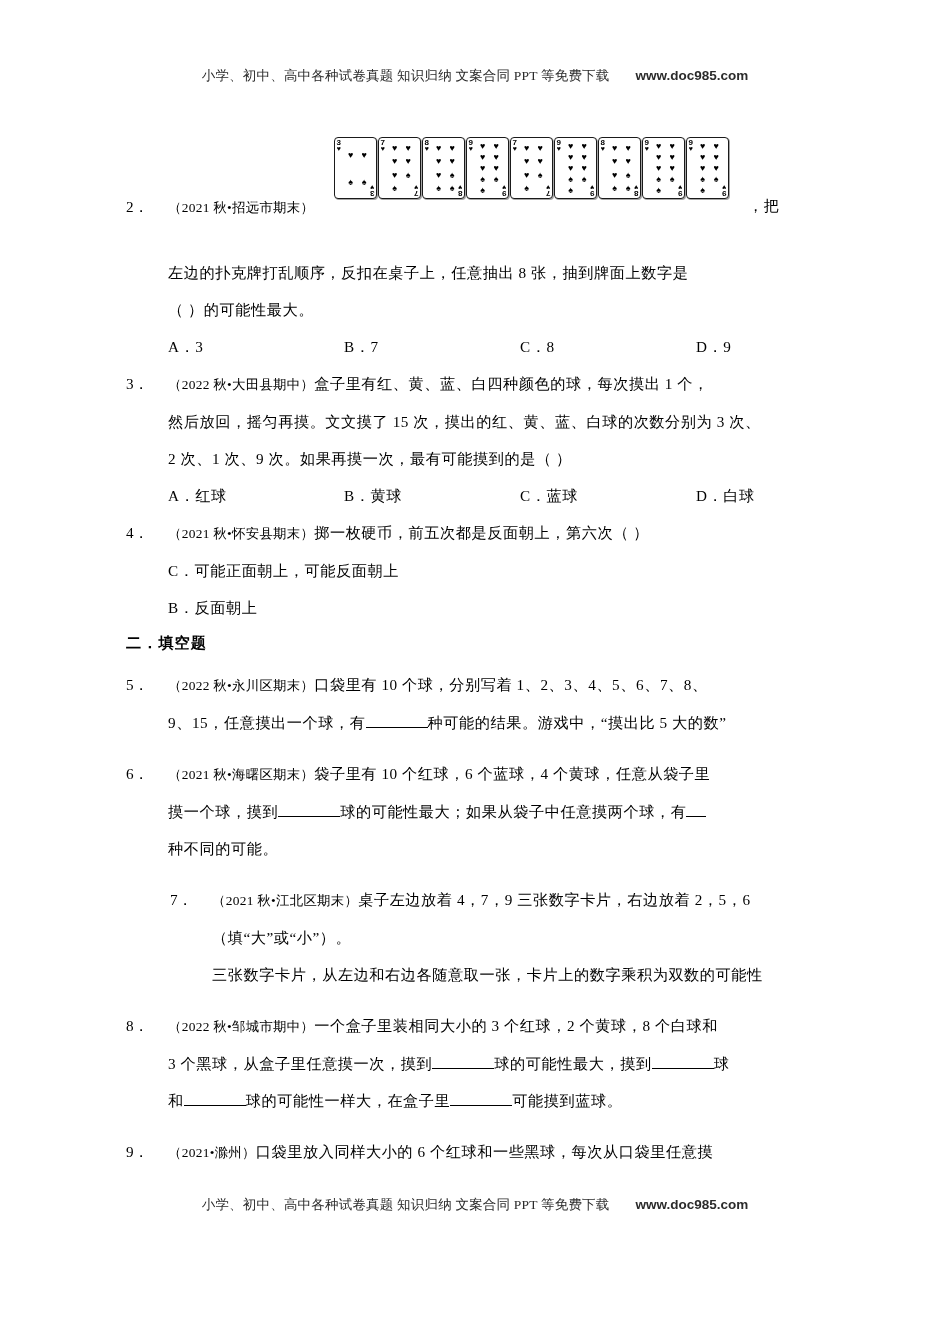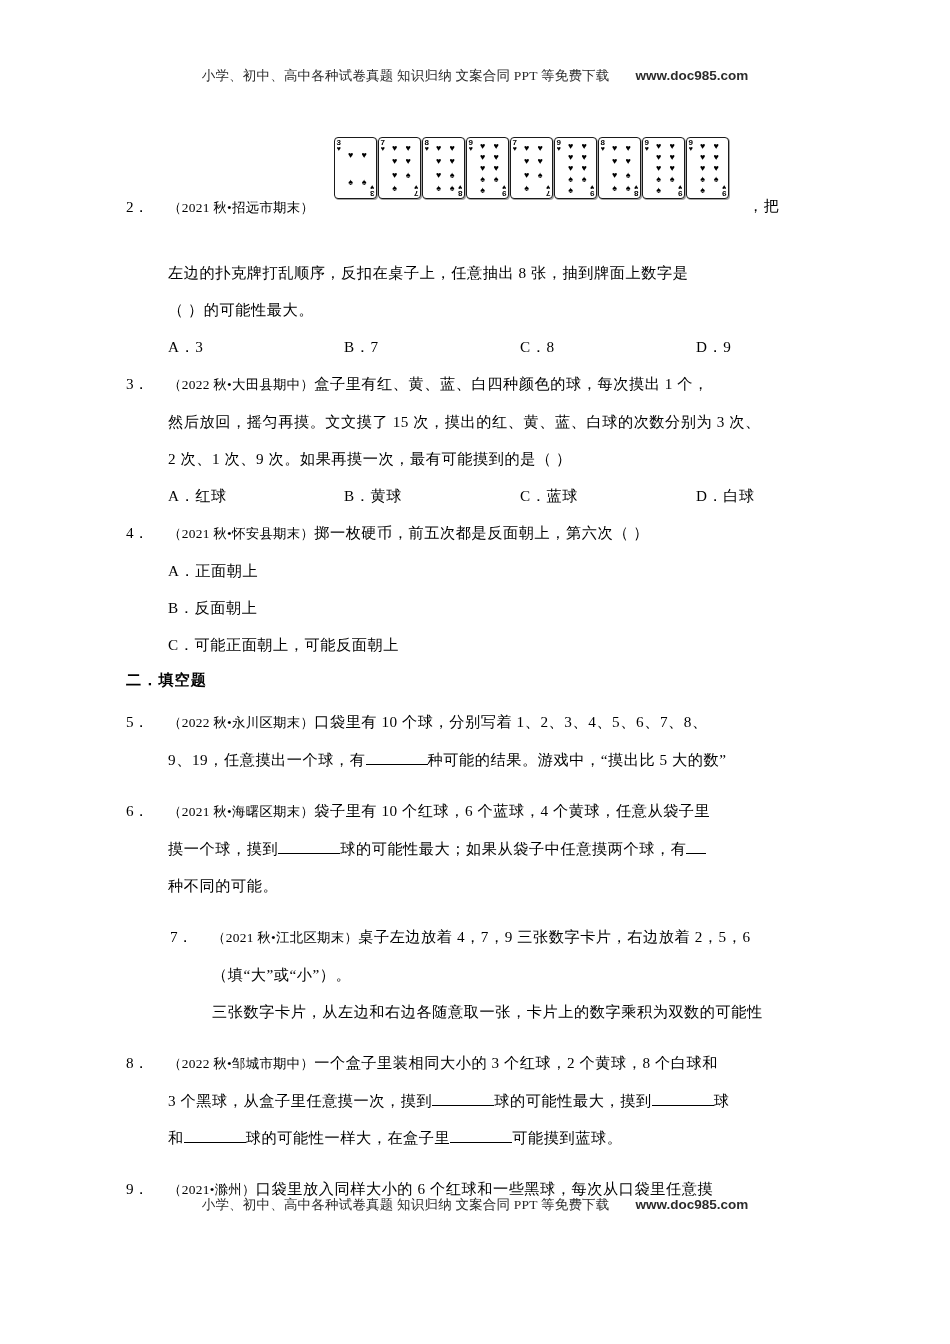--- a/index.html
+++ b/index.html
@@ -372,33 +372,32 @@
       <div class="qline indent">2 次、1 次、9 次。如果再摸一次，最有可能摸到的是（    ）</div>
       <div class="opts">
         <span class="opt w1">A．红球</span><span class="opt w2">B．黄球</span><span class="opt w3">C．蓝球</span><span class="opt">D．白球</span>
       </div>
     </div>
 
     <div class="q">
       <div class="qline">
         <span class="num"><span class="num-inner">4．</span></span><span class="src">（2021 秋•怀安县期末）</span><span>掷一枚硬币，前五次都是反面朝上，第六次（    ）</span>
       </div>
-      <div class="qline indent">A．正面朝上</div>
+      <div class="qline indent">C．可能正面朝上，可能反面朝上</div>
       <div class="qline indent">B．反面朝上</div>
-      <div class="qline indent">C．可能正面朝上，可能反面朝上</div>
     </div>
 
     <div class="sect-title" style="">二．填空题</div>
 
     <div class="q" style="margin-top:6px;">
       <div class="qline">
         <span class="num"><span class="num-inner">5．</span></span><span class="src">（2022 秋•永川区期末）</span><span>口袋里有 10 个球，分别写着 1、2、3、4、5、6、7、8、</span>
       </div>
       <div class="qline indent">
-        <span>9、19，任意摸出一个球，有</span><span class="blank bl-long"></span><span>种可能的结果。游戏中，“摸出比 5 大的数”</span>
+        <span>9、15，任意摸出一个球，有</span><span class="blank bl-long"></span><span>种可能的结果。游戏中，“摸出比 5 大的数”</span>
       </div>
     </div>
 
     <div class="q" style="margin-top:14px;">
       <div class="qline">
         <span class="num"><span class="num-inner">6．</span></span><span class="src">（2021 秋•海曙区期末）</span><span>袋子里有 10 个红球，6 个蓝球，4 个黄球，任意从袋子里</span>
       </div>
       <div class="qline indent">
         <span>摸一个球，摸到</span><span class="blank bl-long"></span><span>球的可能性最大；如果从袋子中任意摸两个球，有</span><span class="blank bl-short"></span>
       </div>

